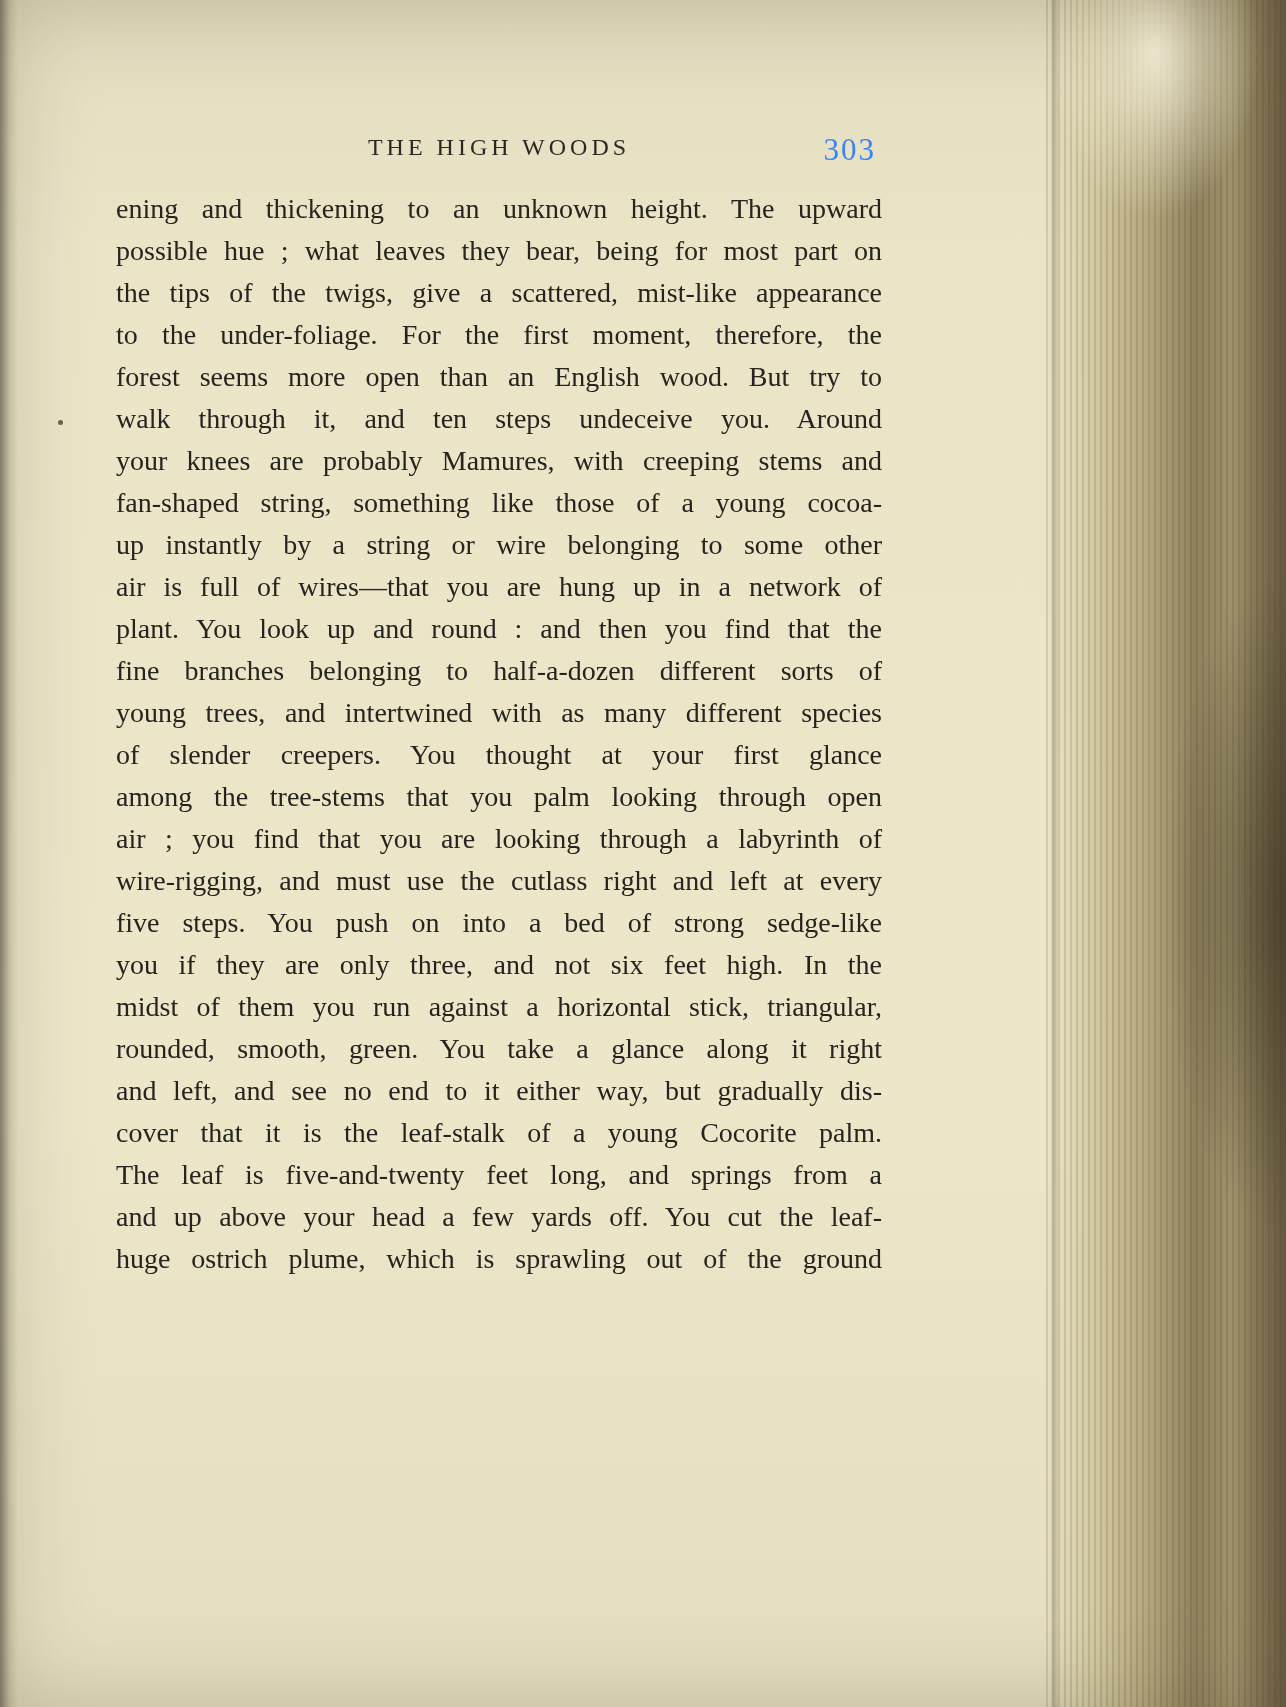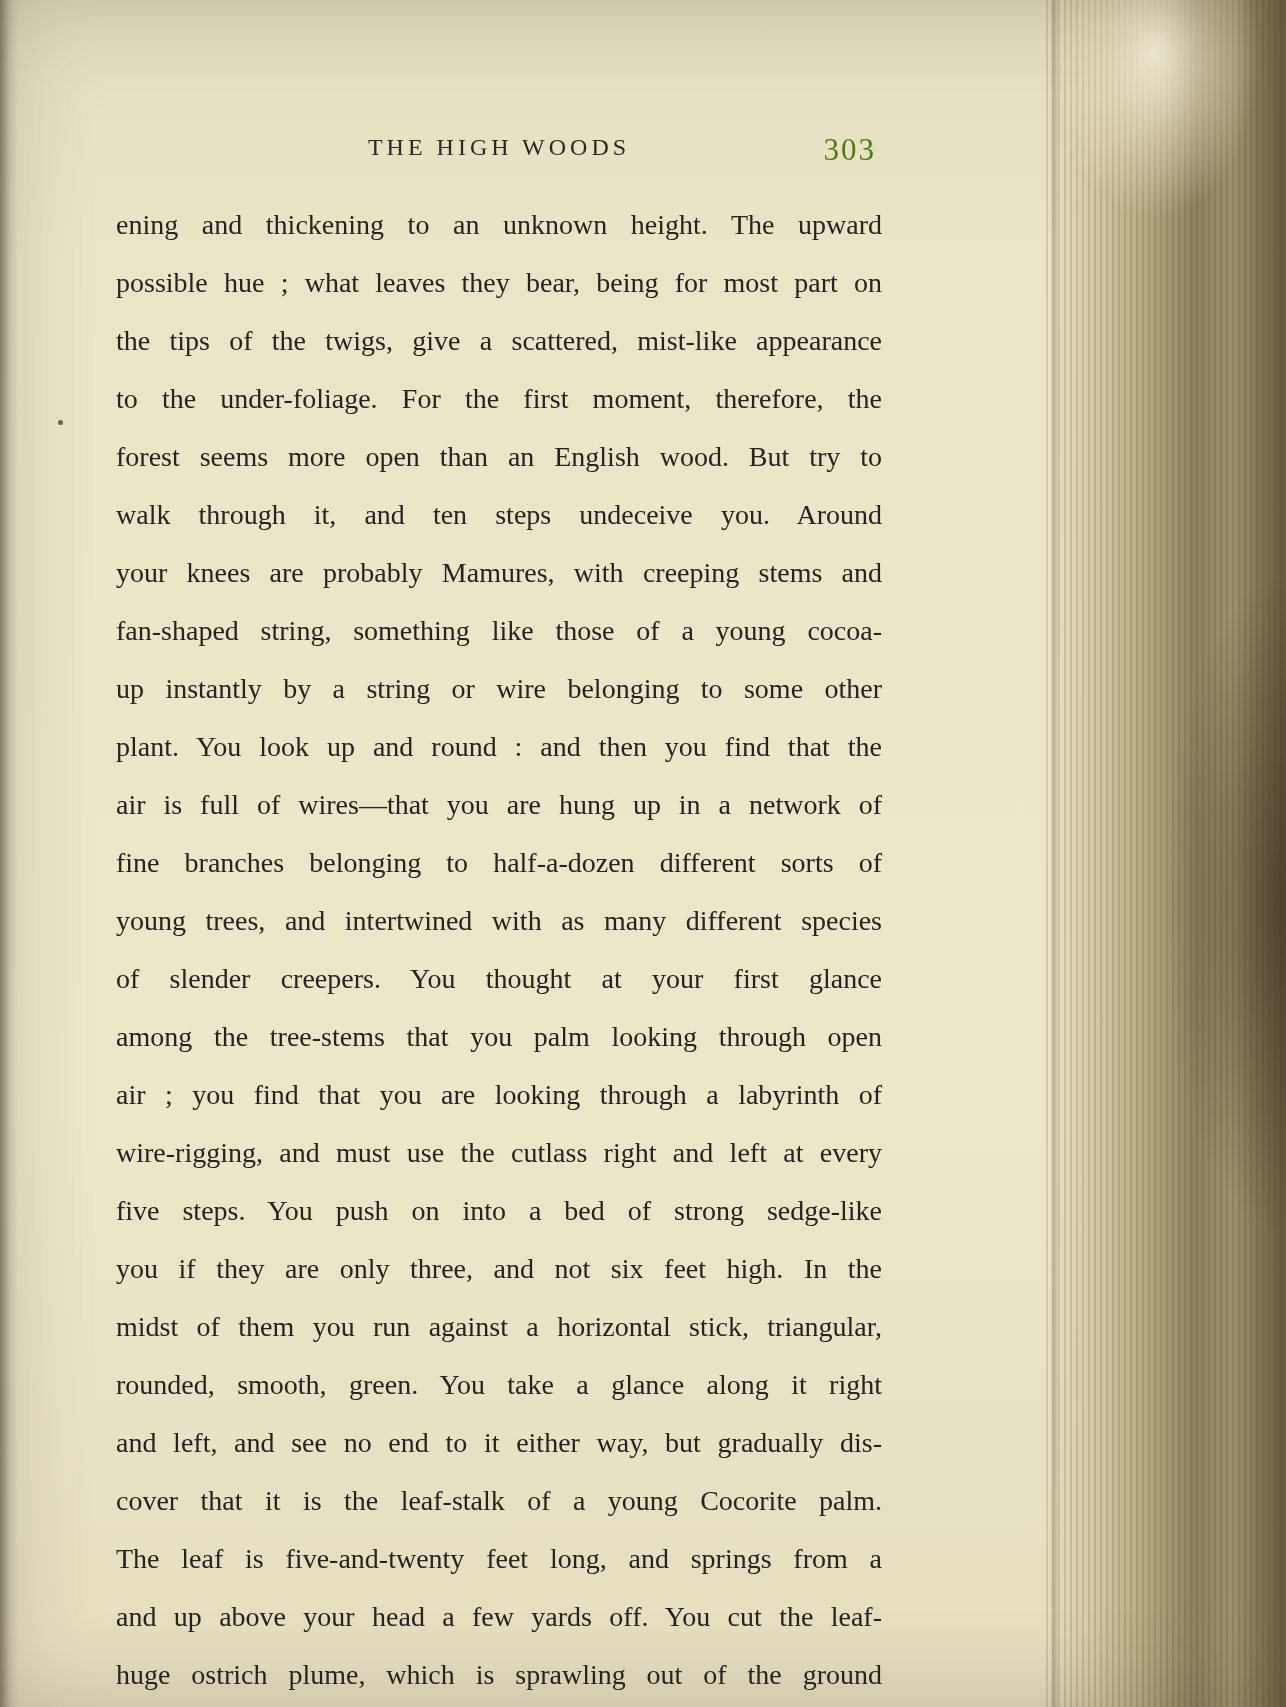--- a/index.html
+++ b/index.html
@@ -74,37 +74,36 @@
     letter-spacing: 4px;
     white-space: nowrap;
     color: #2a2822;
   }
   .page-number {
     position: absolute;
     right: 6px;
     top: -2px;
     font-size: 31px;
     letter-spacing: 2px;
-    color: #4d7c0f;
+    color: #3b82f6;
   }
   .page-text {
     position: absolute;
     top: 188px;
     left: 0;
     width: 100%;
     font-size: 28px;
     line-height: 42px;
     color: #262420;
   }
   .text-line {
     text-align: justify;
     text-align-last: justify;
     white-space: normal;
     word-spacing: 1px;
-    margin-top: 16px;
   }
   
   .margin-speck {
     position: absolute;
     left: 58px;
     top: 420px;
     width: 5px;
     height: 5px;
     border-radius: 50%;
     background: rgba(50,45,35,0.7);
@@ -129,22 +128,22 @@
     <div class="page-text" id="page-text">
         <div class="text-line">ening and thickening to an unknown height.  The upward</div>
         <div class="text-line">possible hue ;  what leaves they bear, being for most part on</div>
         <div class="text-line">the tips of the twigs, give a scattered, mist-like appearance</div>
         <div class="text-line">to the under-foliage.   For the first moment, therefore, the</div>
         <div class="text-line">forest seems more open than an English wood.   But try to</div>
         <div class="text-line">walk through it, and ten steps undeceive you.   Around</div>
         <div class="text-line">your knees are probably Mamures, with creeping stems and</div>
         <div class="text-line">fan-shaped string, something like those of a young cocoa-</div>
         <div class="text-line">up instantly by a string or wire belonging to some other</div>
+        <div class="text-line">air is full of wires—that you are hung up in a network of</div>
         <div class="text-line">plant.   You look up and round :  and then you find that the</div>
-        <div class="text-line">air is full of wires—that you are hung up in a network of</div>
         <div class="text-line">fine branches belonging to half-a-dozen different sorts of</div>
         <div class="text-line">young trees, and intertwined with as many different species</div>
         <div class="text-line">of slender creepers.   You thought at your first glance</div>
         <div class="text-line">among the tree-stems that you palm looking through open</div>
         <div class="text-line">air ;  you find that you are looking through a labyrinth of</div>
         <div class="text-line">wire-rigging, and must use the cutlass right and left at every</div>
         <div class="text-line">five steps.   You push on into a bed of strong sedge-like</div>
         <div class="text-line">you if they are only three, and not six feet high.   In the</div>
         <div class="text-line">midst of them you run against a horizontal stick, triangular,</div>
         <div class="text-line">rounded, smooth, green.   You take a glance along it right</div>

